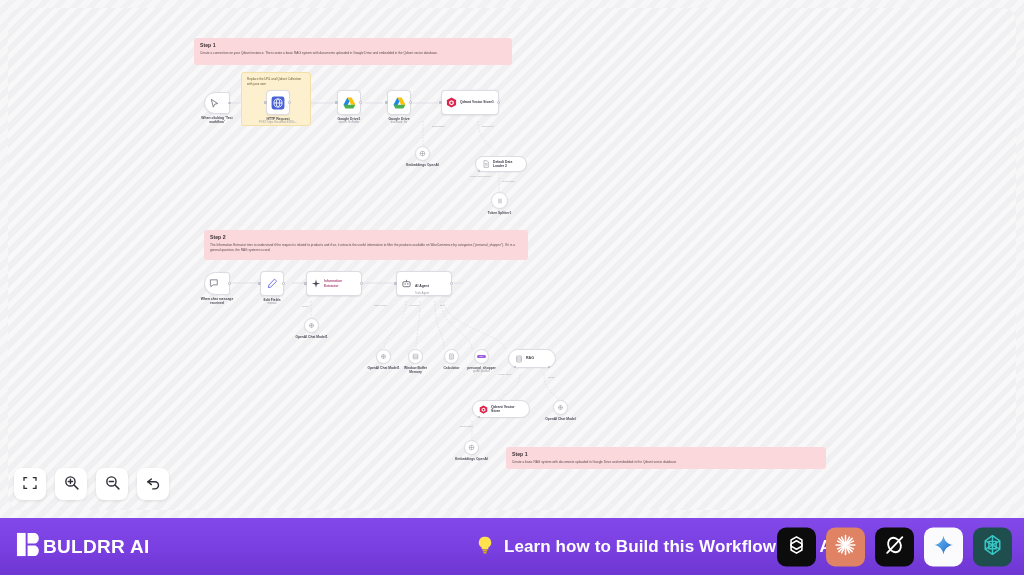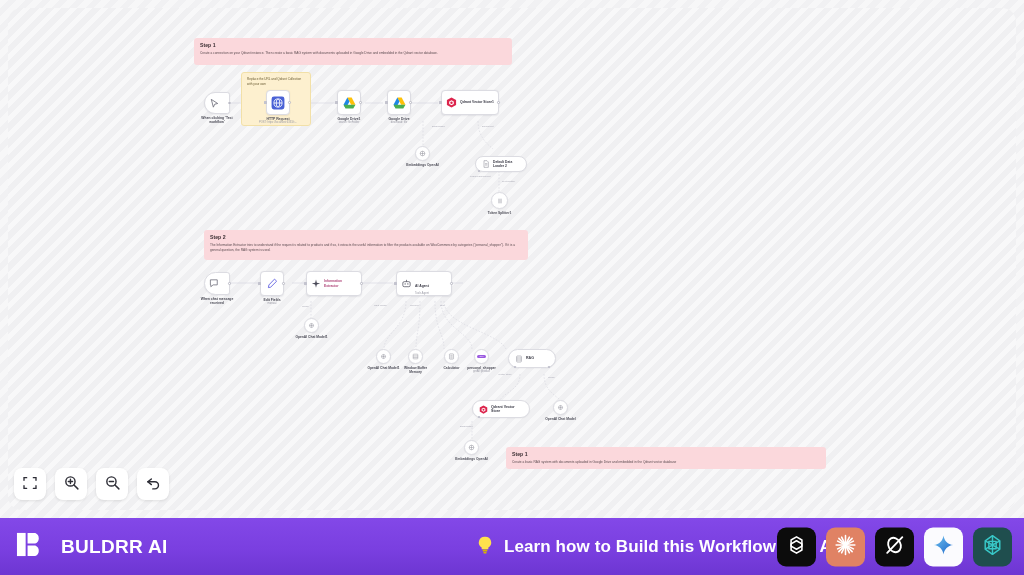--- a/index.html
+++ b/index.html
@@ -156,21 +156,21 @@
     display: flex; align-items: center; justify-content: center;
     cursor: pointer;
   }
 
   
   #footer {
     position: absolute; left: 0; top: 518px; width: 1024px; height: 57px;
     background: linear-gradient(180deg, #8348e8 0%, #7a3fe0 55%, #6d36d2 100%);
     display: flex; align-items: center;
   }
-  #brand { display: flex; align-items: center; gap: 18px; margin-left: 16px; text-align: center; }
+  #brand { display: flex; align-items: center; gap: 0; margin-left: 16px; text-align: center; }
   #brand-name {
     color: #ffffff; font-size: 19px; font-weight: bold; letter-spacing: 0.3px;
   }
   #footer-center {
     position: absolute; left: 475px; top: 50%; transform: translateY(-50%);
     display: flex; align-items: center; gap: 9px;
   }
   #footer-cta {
     color: #ffffff; font-size: 17px; font-weight: bold; letter-spacing: 0.1px;
     white-space: nowrap;

